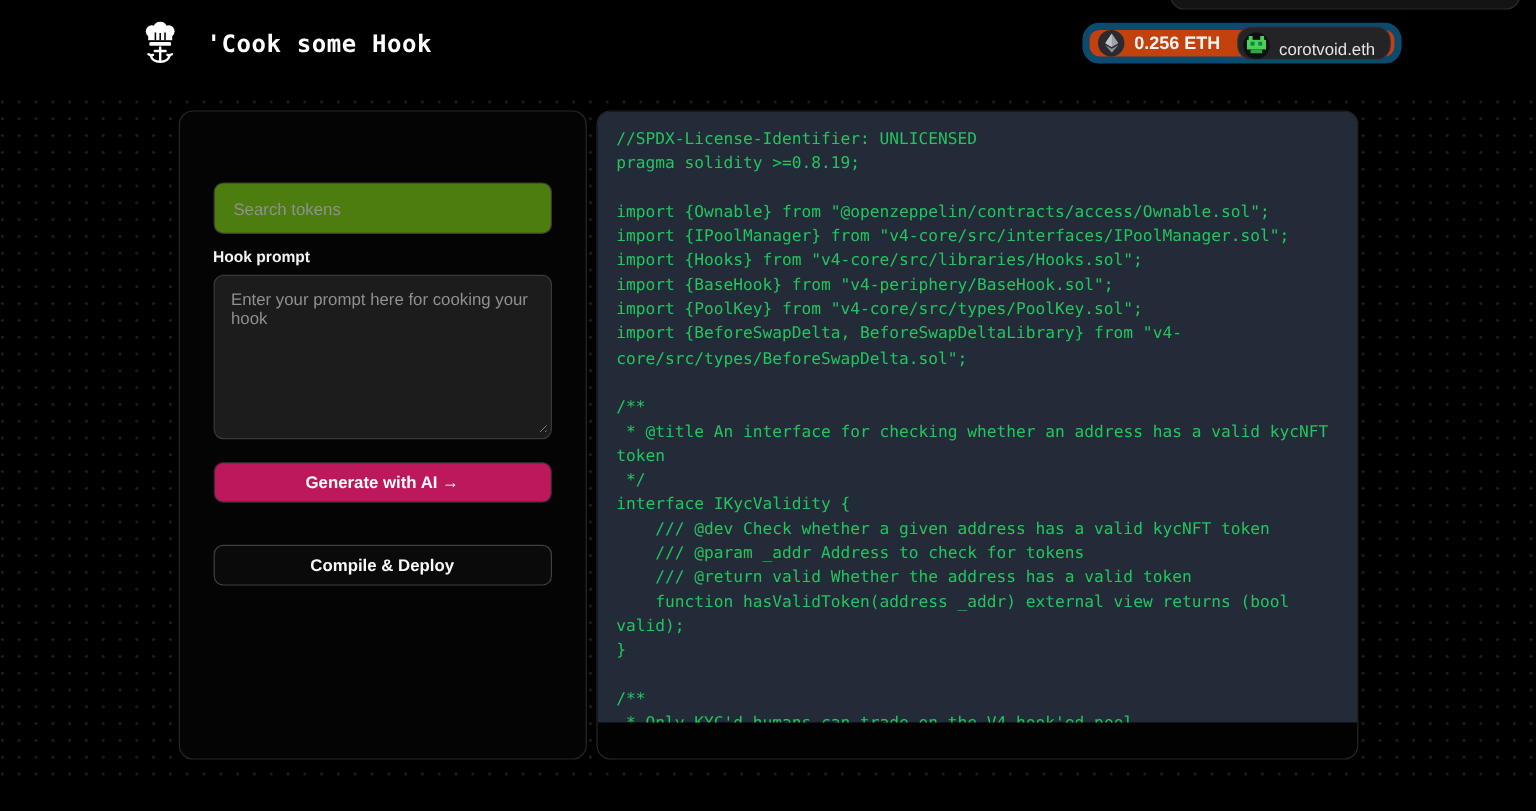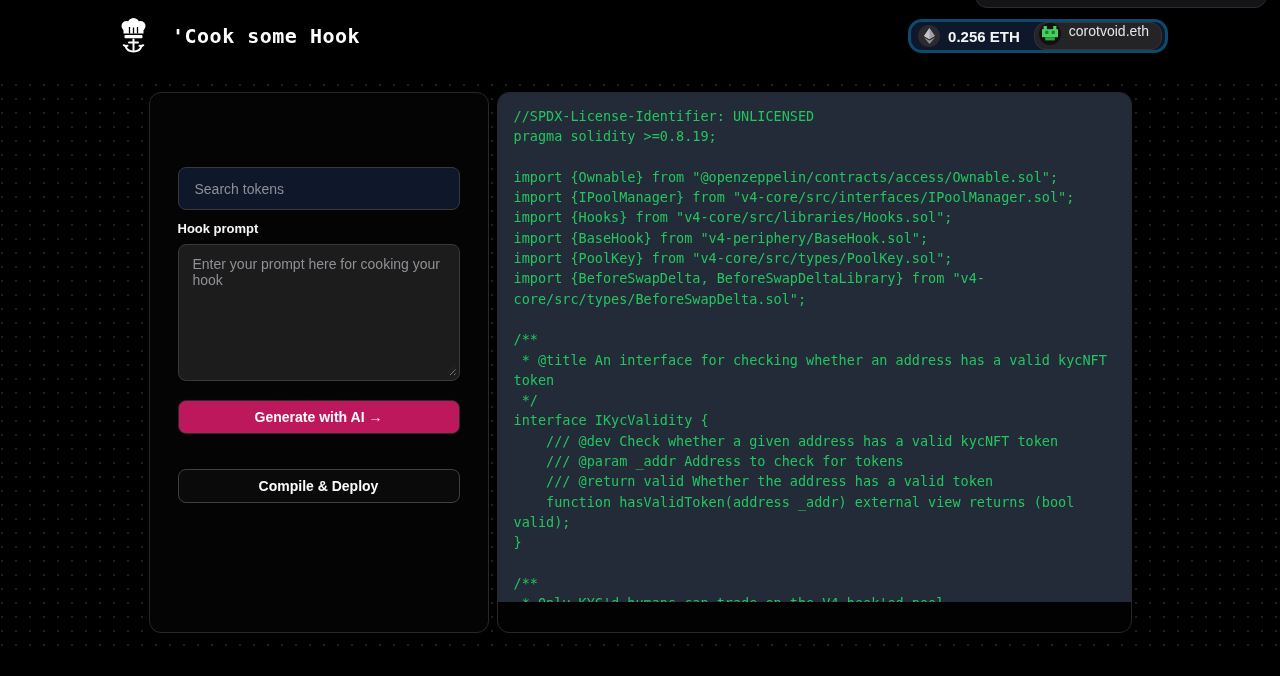--- a/index.html
+++ b/index.html
@@ -10,47 +10,47 @@
   .app-header { height:72px; display:flex; align-items:center;
                 justify-content:space-between; padding:0 112px 0 120px;
                 background:#000; position:relative; }
   .brand { display:flex; align-items:center; gap:25px; cursor:pointer; }
   .brand-title { font-family:"DejaVu Sans Mono", monospace; font-size:20px;
                  font-weight:700; letter-spacing:.5px; color:#fff; }
   .toast-partial { position:absolute; top:-20px; right:13px; width:292px;
                    height:28px; border-radius:12px; background:#141417;
                    border:1px solid #2b2b30; }
 
-  .wallet { display:flex; align-items:center; background:#0f172a;
-            border:3px solid #0c4a6e; border-radius:14px; padding:3px;
+  .wallet { display:flex; align-items:center; background:#c2410c;
+            border:6px solid #0c4a6e; border-radius:14px; padding:3px;
             gap:4px; height:34px; }
   .balance-chip { display:flex; align-items:center; gap:8px; padding:0 10px 0 4px; }
   .eth-circle { width:22px; height:22px; border-radius:50%; background:#2b2b2f;
                 display:flex; align-items:center; justify-content:center; }
   .balance-text { font-size:15px; font-weight:700; color:#f4f4f5; }
-  .ens-chip { display:flex; align-items:flex-start; gap:8px; background:#242427;
+  .ens-chip { display:flex; align-items:flex-end; gap:8px; background:#242427;
               border:1px solid #333338; border-radius:12px; height:28px;
               padding:0 12px 0 4px; }
   .avatar-circle { width:22px; height:22px; border-radius:50%; background:#101012;
                    display:flex; align-items:center; justify-content:center; overflow:hidden; }
   .ens-text { font-size:14px; color:#e4e4e7; }
 
   
   .main-area { height:576px;
     background-image: radial-gradient(circle, #1f1f24 1px, transparent 1.3px);
     background-size: 14px 14px; background-position: 9px 6px; }
   .footer-strip { height:28px; background:#000; }
   .panels { width:983px; margin:0 auto; padding-top:20px; display:flex; gap:8px; }
 
   
   .cook-panel { width:340px; height:541px; background:#040404;
                 border:1px solid #27272a; border-radius:12px; padding:28px;
                 display:flex; flex-direction:column; }
   .cook-heading { font-size:19px; font-weight:700; color:#fafafa; }
-  .search-input { margin-top:46px; height:43px; width:100%; background:#0f172a;
+  .search-input { margin-top:31px; height:43px; width:100%; background:#4d7c0f;
                   border:1px solid #39393d; border-radius:8px; padding:14px 16px;
                   color:#e4e4e7; font-size:14px; font-family:"Liberation Sans",sans-serif;
                   outline:none; }
   .search-input::placeholder { color:#8f8f95; }
   .prompt-label { margin-top:11px; font-size:13px; font-weight:700; color:#f4f4f5; }
   .textarea-wrap { position:relative; margin-top:8px; }
   .prompt-textarea { display:block; height:137px; width:100%; background:#1c1c1c;
                      border:1px solid #39393d; border-radius:8px; padding:11px 14px;
                      color:#e4e4e7; font-size:14px; resize:none;
                      font-family:"Liberation Sans",sans-serif; outline:none; }

